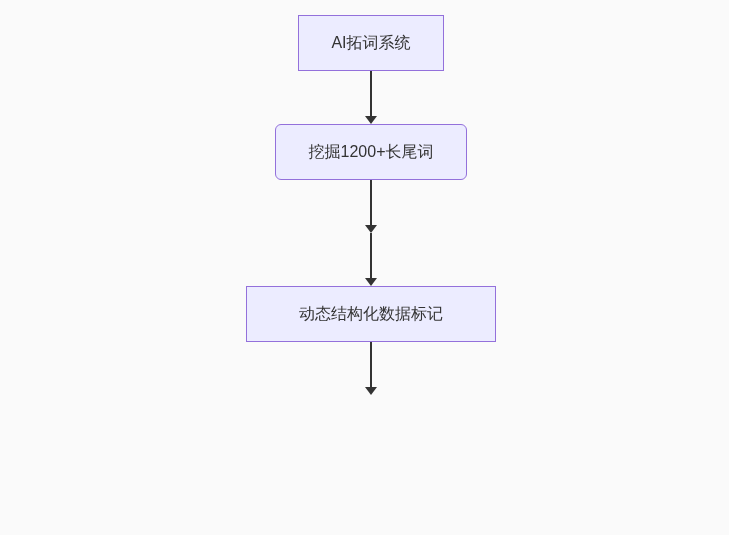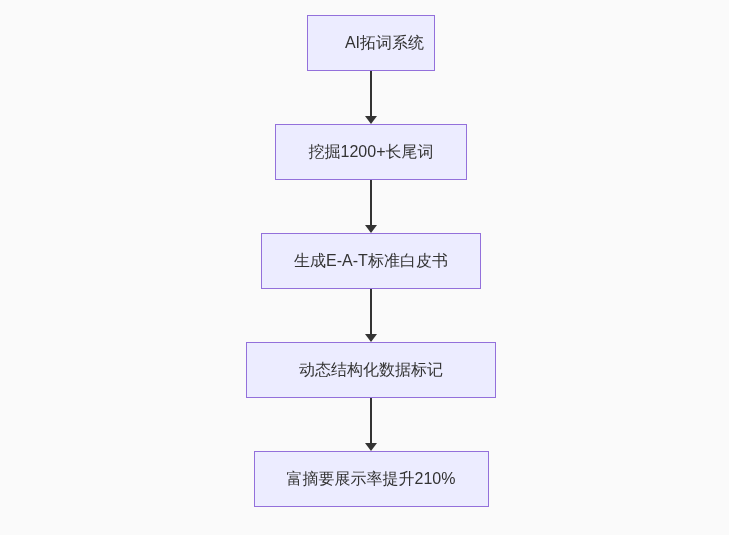--- a/index.html
+++ b/index.html
@@ -31,22 +31,22 @@
     color: #333333;
     font-size: 16px;
     line-height: 1.2;
     display: flex;
     align-items: center;
     justify-content: center;
     text-align: center;
     white-space: nowrap;
     padding: 0 10px;
   }
-  .node.n1 { width: 128px; justify-content: flex-end; }
-  .node.n2 { width: 192px; }
+  .node.n1 { width: 146px; }
+  .node.n2 { width: 192px; border-radius: 6px; }
   .node.n3 { width: 220px; }
   .node.n4 { width: 250px; }
   .node.n5 { width: 235px; }
   .edge {
     height: 53px;
     display: flex;
     flex-direction: column;
     align-items: center;
   }
   .edge .line {
@@ -79,35 +79,29 @@
 
   <div class="node n2">
     <span>挖掘1200+长尾词</span>
   </div>
 
   <div class="edge">
     <div class="line"></div>
     <div class="head"></div>
   </div>
 
-  <div class="node n3">
-    <span>生成E-A-T标准白皮书</span>
-  </div>
 
   <div class="edge">
     <div class="line"></div>
     <div class="head"></div>
   </div>
 
   <div class="node n4">
     <span>动态结构化数据标记</span>
   </div>
 
   <div class="edge">
     <div class="line"></div>
     <div class="head"></div>
   </div>
 
-  <div class="node n5">
-    <span>富摘要展示率提升210%</span>
-  </div>
 
 </div>
 
 </body></html>

